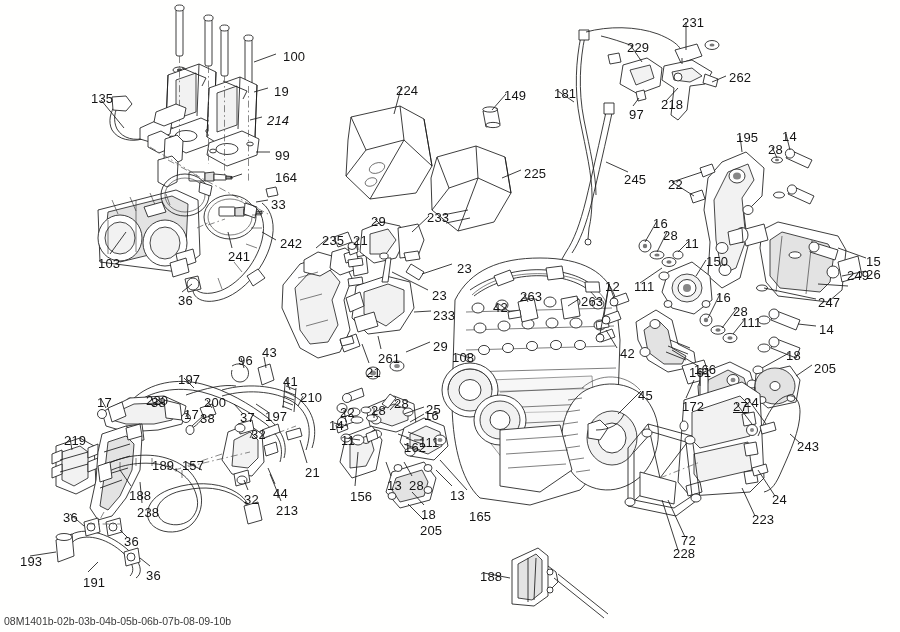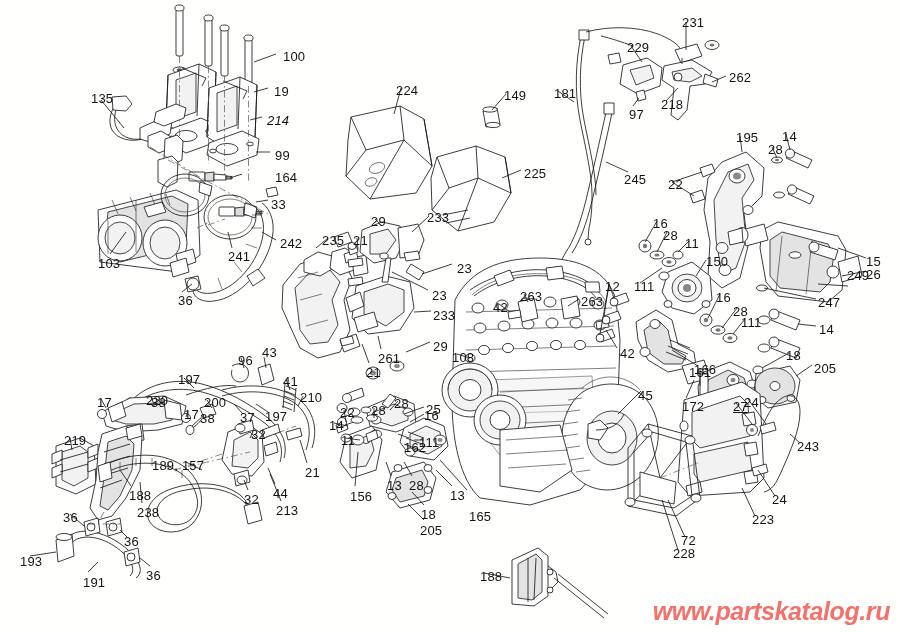--- a/index.html
+++ b/index.html
@@ -818,15 +818,15 @@
       <div class="lbl" style="left: 733px; top: 400px; text-decoration: underline;">27</div>
       <div class="lbl" style="left: 744px; top: 396px;">24</div>
       <div class="lbl" style="left: 797px; top: 440px;">243</div>
       <div class="lbl" style="left: 772px; top: 493px;">24</div>
       <div class="lbl" style="left: 752px; top: 513px;">223</div>
       <div class="lbl" style="left: 673px; top: 547px;">228</div>
       <div class="lbl" style="left: 681px; top: 534px;">72</div>
       <div class="lbl" style="left: 480px; top: 570px;">188</div>
     </div>
 
-
-  <div id="watermark">www.partskatalog.ru</div>
+  <div id="footer">08M1401b-02b-03b-04b-05b-06b-07b-08-09-10b</div>
+
 </div>
 
 </body></html>

